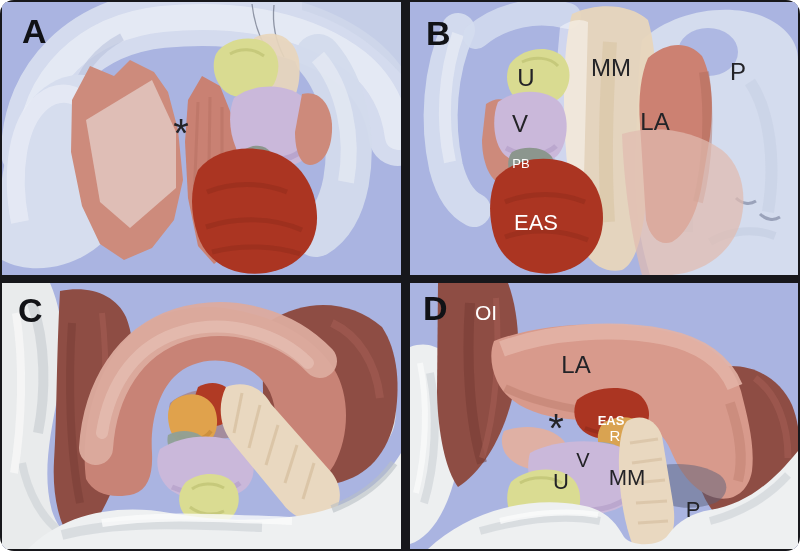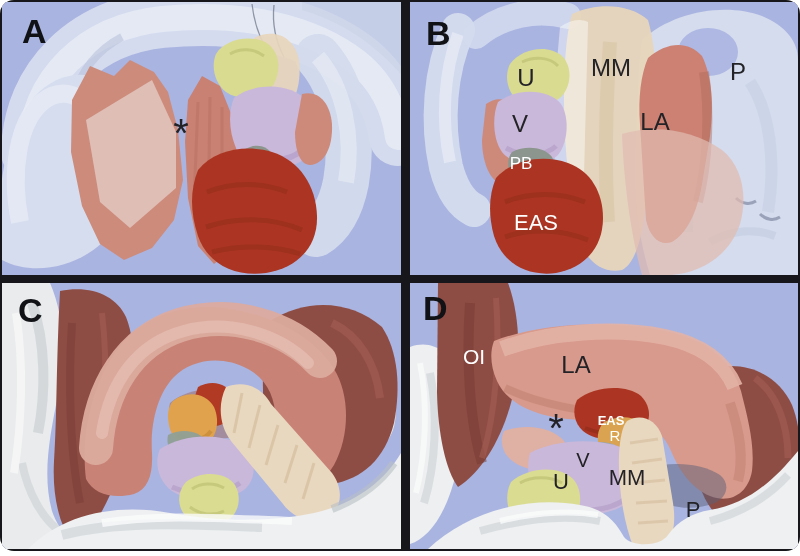--- a/index.html
+++ b/index.html
@@ -25,21 +25,21 @@
   .ann {
     position:absolute; transform:translate(-50%,-50%);
     line-height:1; white-space:nowrap; font-weight:400;
   }
   .dark  { color:#232327; }
   .light { color:#ffffff; }
   .s24 { font-size:24px; }
   .s22 { font-size:22px; }
   .s21 { font-size:21px; }
   .s20 { font-size:20px; }
-  .s17 { font-size:17px; }
+  .s17 { font-size:13px; }
   .s15 { font-size:15px; }
   .s13b { font-size:13px; font-weight:700; }
   .asterisk { font-size:40px; font-weight:400; transform:translate(-50%,-32%); }
 </style>
 </head>
 <body>
 
 <div class="page">
   <div class="frame">
 
@@ -221,21 +221,21 @@
 
         <path d="M217,138 C231,130 246,136 252,153 L263,220 C267,246 261,262 248,266 L224,266 C213,238 208,202 209,172 C210,155 212,144 217,138 Z" fill="#e9d8c0"></path>
         <path d="M220,160 L248,156 M222,180 L252,176 M224,200 L255,197 M226,220 L257,218 M228,240 L258,238" stroke="#d4bd9c" stroke-width="3" fill="none" opacity="0.6"></path>
 
         <path d="M18,266 C56,230 116,212 170,222 C196,226 206,240 214,254 C222,264 250,264 258,252 C268,238 282,230 300,227 C336,221 362,200 388,168 L388,266 Z" fill="#eef0f1"></path>
         <path d="M70,248 C120,234 160,232 190,238" stroke="#ccd1d5" stroke-width="8" fill="none" opacity="0.6"></path>
         <path d="M300,238 C330,230 358,214 378,192" stroke="#ccd1d5" stroke-width="8" fill="none" opacity="0.6"></path>
         <path d="M90,238 C130,228 165,228 188,232" stroke="#fafbfb" stroke-width="6" fill="none" opacity="0.8"></path>
       </svg>
       <span class="panel-letter" style="left:13px; top:8px;">D</span>
-      <span class="ann s21 light" style="left:64px;  top:29px;margin-top:44px;">OI</span>
+      <span class="ann s21 light" style="left:76px;  top:29px;">OI</span>
       <span class="ann s24 dark" style="left:166px; top:82px;">LA</span>
       <span class="ann asterisk dark" style="left:146px; top:138px;">*</span>
       <span class="ann s13b light" style="left:201px; top:137px;">EAS</span>
       <span class="ann s15 light" style="left:205px; top:152px;">R</span>
       <span class="ann s20 dark" style="left:173px; top:177px;">V</span>
       <span class="ann s22 dark" style="left:151px; top:199px;">U</span>
       <span class="ann s22 dark" style="left:217px; top:195px;">MM</span>
       <span class="ann s22 dark" style="left:283px; top:227px;">P</span>
     </div>
 

